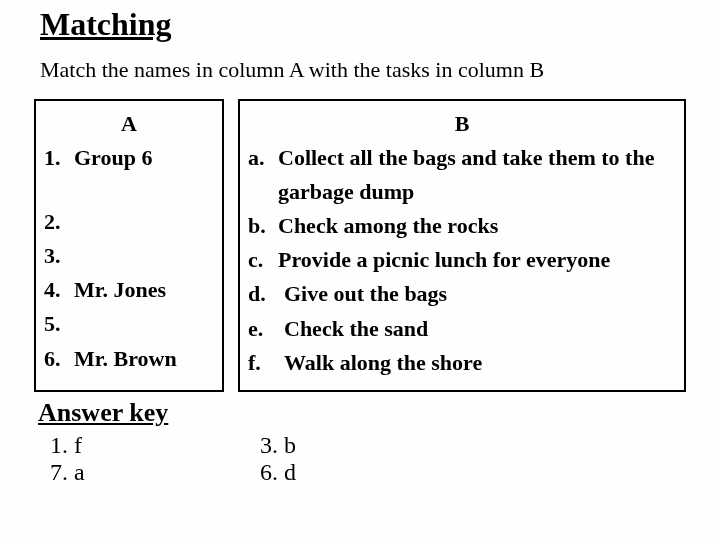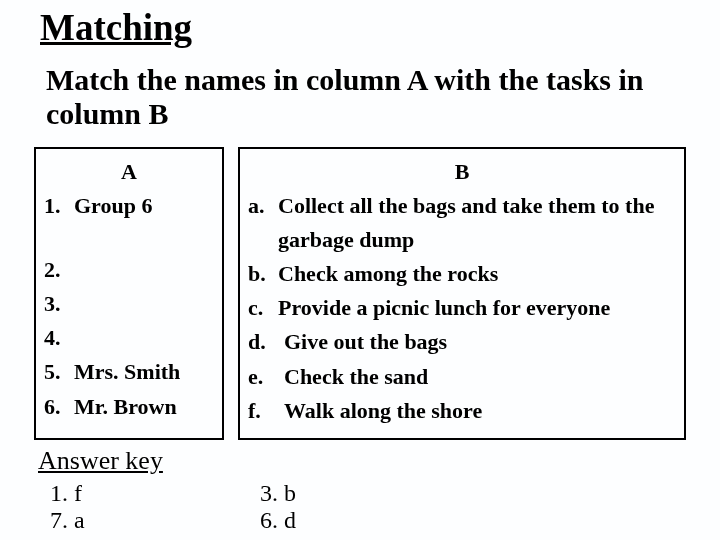--- a/index.html
+++ b/index.html
@@ -1,28 +1,28 @@
 <!DOCTYPE html>
 <html><head>
 <meta charset="utf-8">
 <style>
 html,body{margin:0;padding:0;width:720px;height:540px;background:#fdfeff;font-family:"Times New Roman",Times,serif;color:#000}
 .page{padding:6px 34px 0 34px}
-.title{font-size:37px;font-weight:bold;text-decoration:underline;margin:0 0 14px 6px}
-.instr{font-size:30px;font-weight:bold;margin:0 0 16px 12px}
+.title{font-size:32px;font-weight:bold;text-decoration:underline;margin:0 0 14px 6px}
+.instr{font-size:22px;font-weight:normal;margin:0 0 16px 6px}
 .boxrow{display:flex;gap:14px}
 .box{border:2px solid #000;padding:6px 8px 10px 8px;font-size:22px;font-weight:bold;line-height:1.55}
 .boxA{width:170px}
 .boxB{flex:1}
 .hdr{text-align:center;font-size:22px;font-weight:bold}
 .row{display:flex}
 .lbl{width:30px;flex-shrink:0}
 .lblw{width:36px;flex-shrink:0}
 .txt{flex:1}
-.ans-title{font-size:26px;font-weight:normal;text-decoration:underline;margin:6px 0 4px 4px}
+.ans-title{font-size:26px;font-weight:bold;text-decoration:underline;margin:6px 0 4px 4px}
 .answers{display:flex;font-size:24px;margin-left:16px}
 .acol{width:210px}
 .acol2{width:220px}
 </style>
 </head>
 <body>
 
 <div class="page">
   <div class="title">Matching</div>
   <div class="instr">Match the names in column A with the tasks in column B</div>
@@ -36,24 +36,24 @@
         </div>
       <div style="height:30px"></div>
       <div class="row">
           <span class="lbl">2.</span>
         </div>
       <div class="row">
           <span class="lbl">3.</span>
         </div>
       <div class="row">
           <span class="lbl">4.</span>
+          <span class="txt">Mr. Jones</span>
         </div>
       <div class="row">
           <span class="lbl">5.</span>
-          <span class="txt">Mrs. Smith</span>
         </div>
       <div class="row">
           <span class="lbl">6.</span>
           <span class="txt">Mr. Brown</span>
         </div>
     </div>
 
     <div class="box boxB">
       <div class="hdr">B</div>
       <div class="row">

